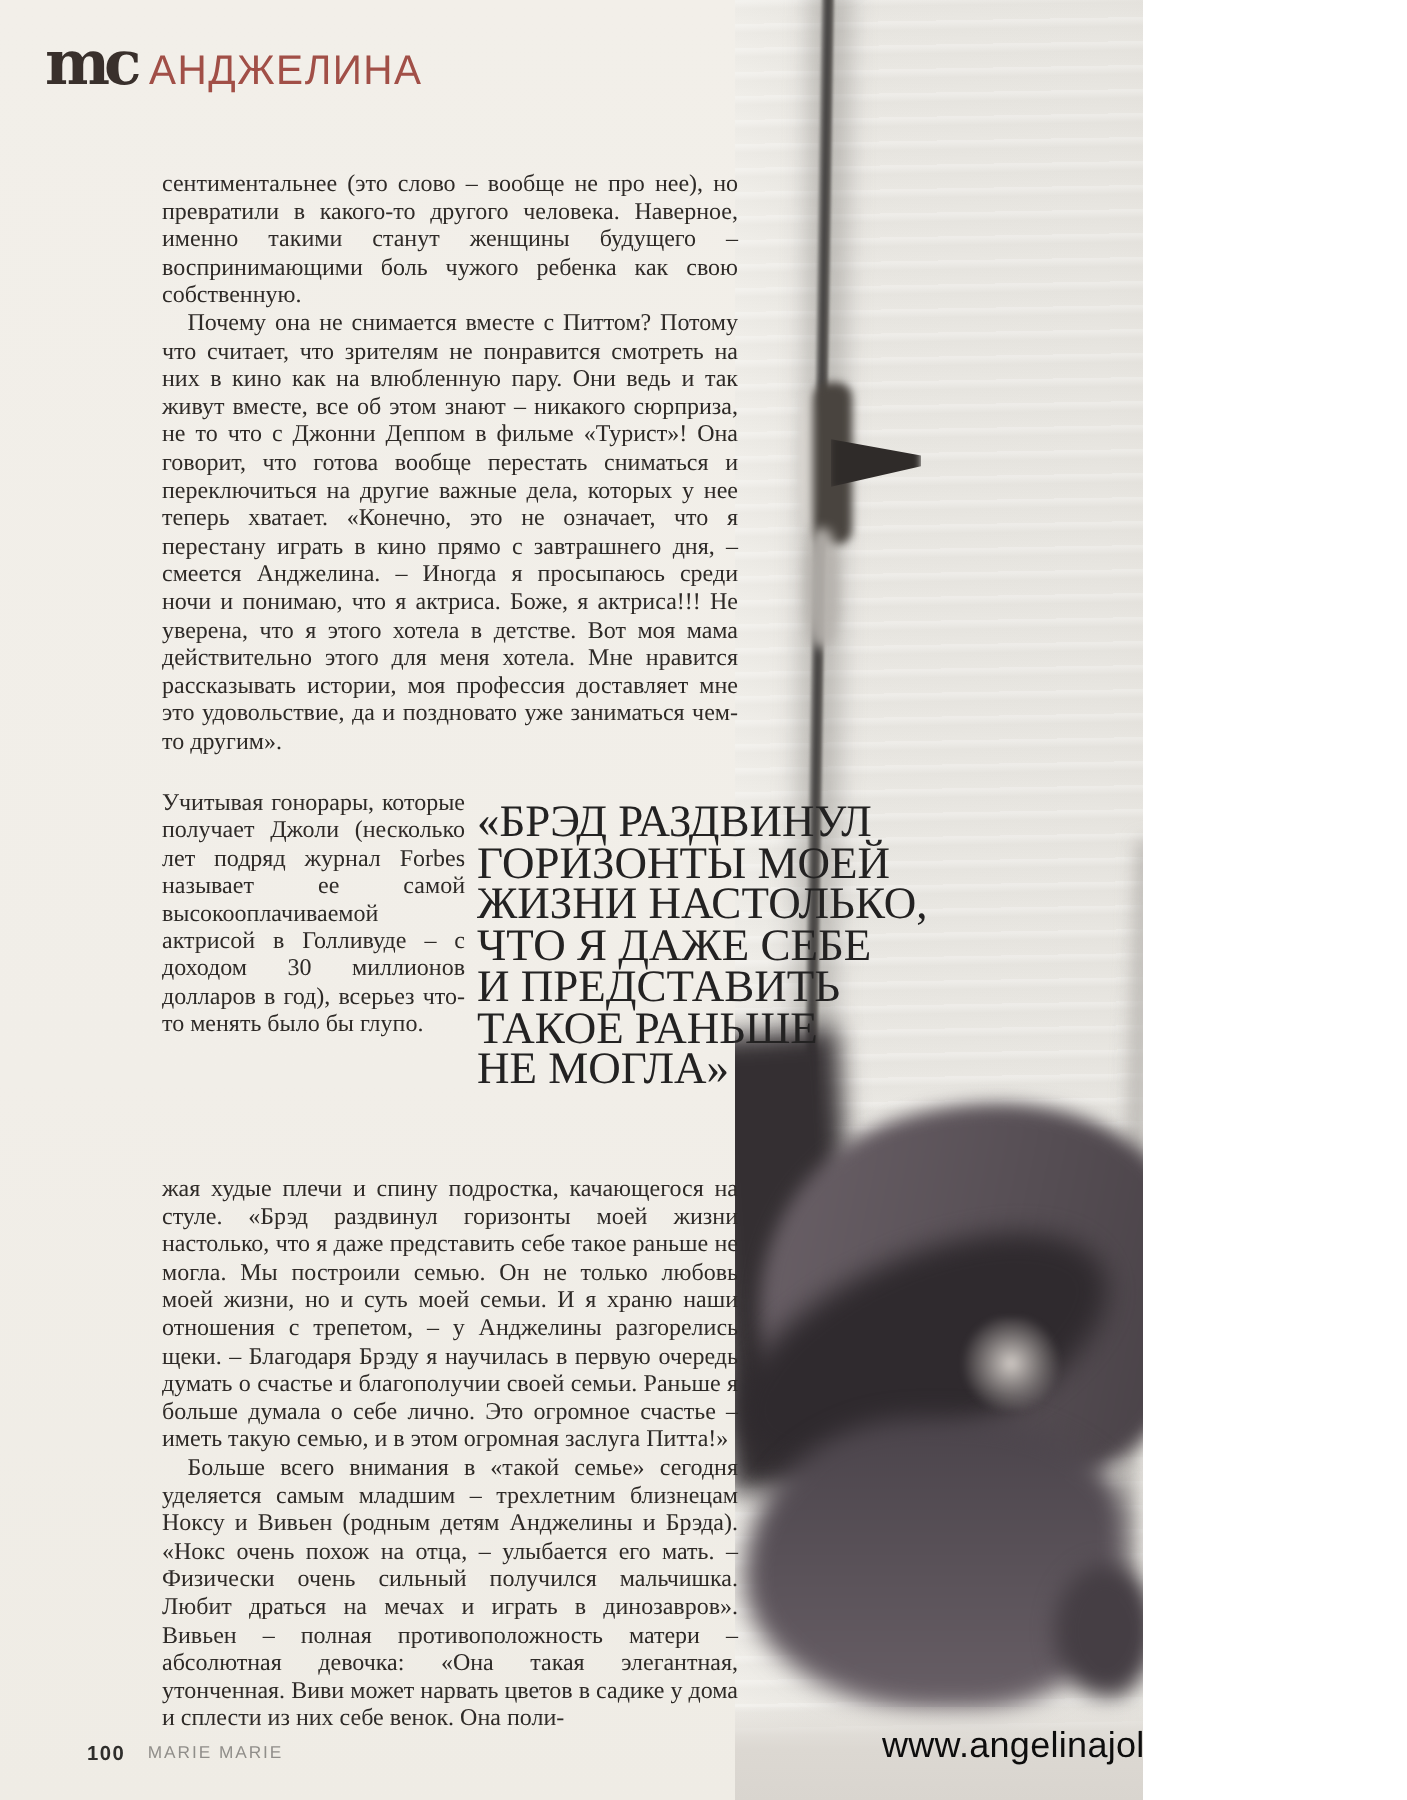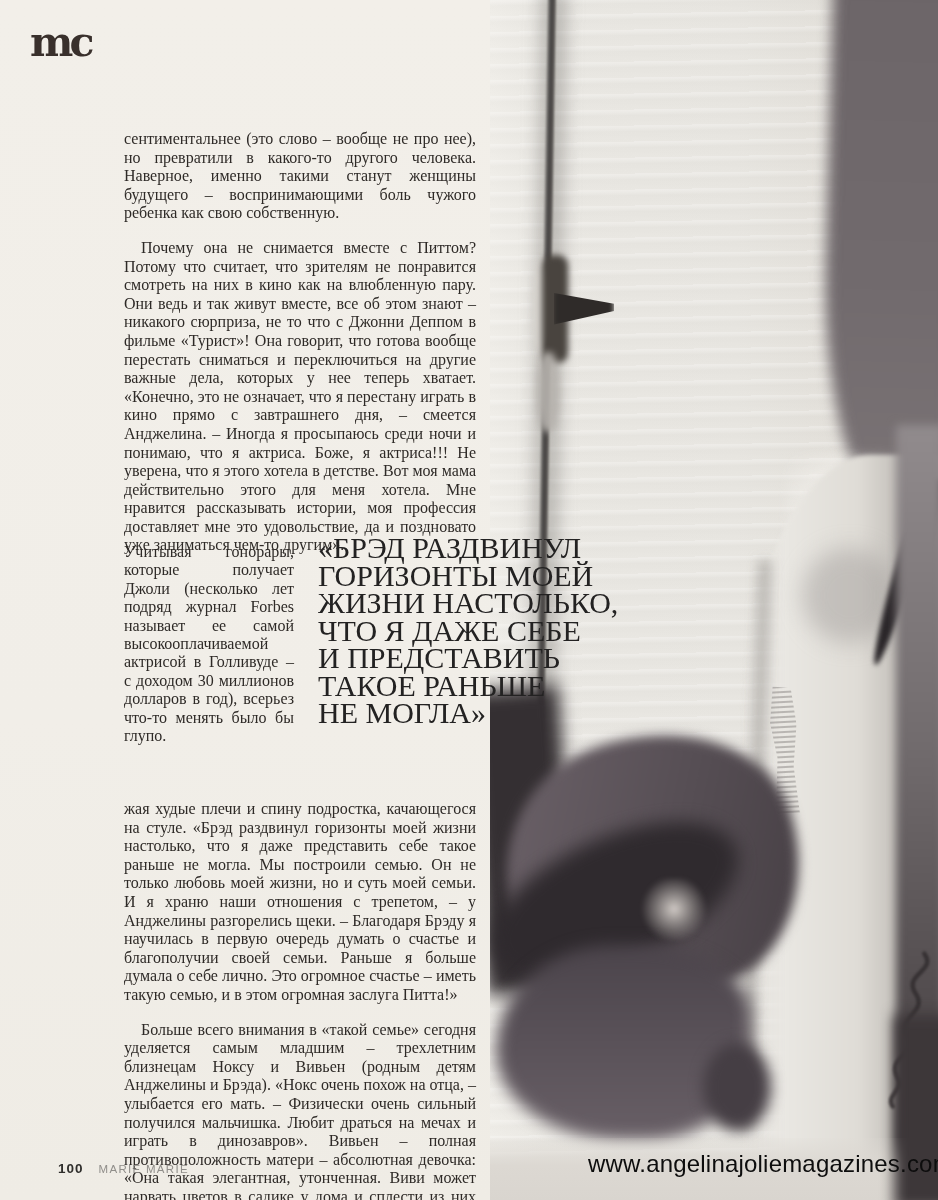--- a/index.html
+++ b/index.html
@@ -1,18 +1,18 @@
 <!DOCTYPE html>
 <html lang="ru"><head>
 <meta charset="utf-8">
 <style>
   html,body{margin:0;padding:0;}
   .page{
     position:relative;
-    width:938px;height:1200px;
+    width:762px;height:1200px;
     background:linear-gradient(180deg,#f2efe9 0%,#f1eee8 60%,#efece5 100%);
     overflow:hidden;
     font-family:"Liberation Serif",serif;
   }
 
   
   .header{position:absolute;left:30px;top:22px;display:flex;align-items:baseline;gap:9px;}
   .logo{
     font-family:"DejaVu Serif",serif;font-weight:bold;
     font-size:41px;line-height:40px;letter-spacing:-4px;color:#39302c;
@@ -22,21 +22,21 @@
     font-size:27px;color:#a14f47;letter-spacing:1px;font-weight:400;
     transform:scaleY(1.02);transform-origin:bottom;
   }
 
   
   .textblock{
     position:absolute;left:108px;width:384px;
     font-size:16px;line-height:18.6px;color:#2e2a27;
     text-align:justify;
   }
-  .textblock p{margin:16px;}
+  .textblock p{margin:0;}
   .indent{text-indent:17px;}
   .block-a{top:114px;}
   .block-b{top:527px;width:202px;line-height:18.4px;}
   .block-c{top:784px;font-family:Liberation Serif, serif;}
 
   
   .pull-quote{
     position:absolute;left:318px;top:534px;width:345px;
     font-family:"Liberation Serif",serif;
     font-size:30px;line-height:27.5px;color:#232222;
@@ -123,20 +123,21 @@
   .page-number{font-size:13.5px;font-weight:bold;color:#2f2e2c;letter-spacing:1px;}
   .magazine-name{font-size:11.5px;color:#908e8a;letter-spacing:1.3px;}
 </style>
 </head>
 <body>
 
 <div class="page">
 
   <div class="header">
     <span class="logo">mc</span>
+    <span class="section-title">АНДЖЕЛИНА</span>
   </div>
 
   <div class="photo">
     <div class="streaks"></div>
     <div class="silhouette-top-right"></div>
     <div class="shoulder-sheen"></div>
     <div class="pole-glow"></div>
     <div class="pole"></div>
     <div class="clamp-light"></div>
     <div class="clamp-body"></div>

